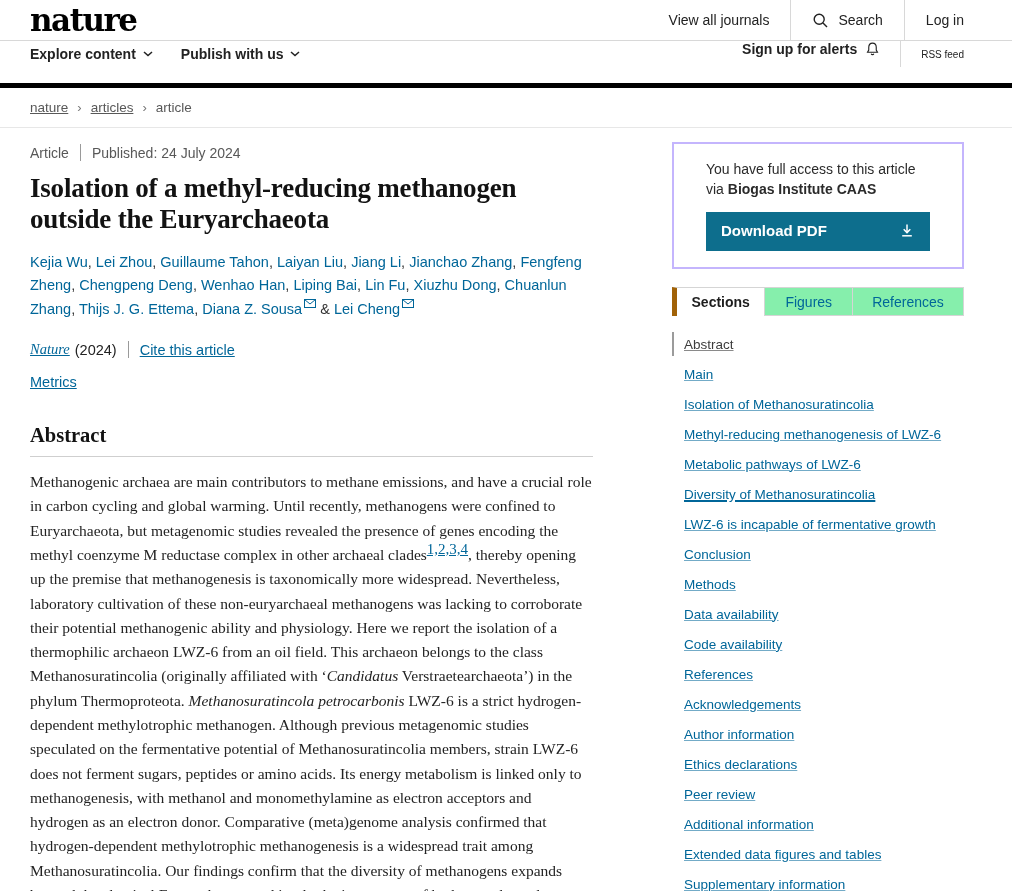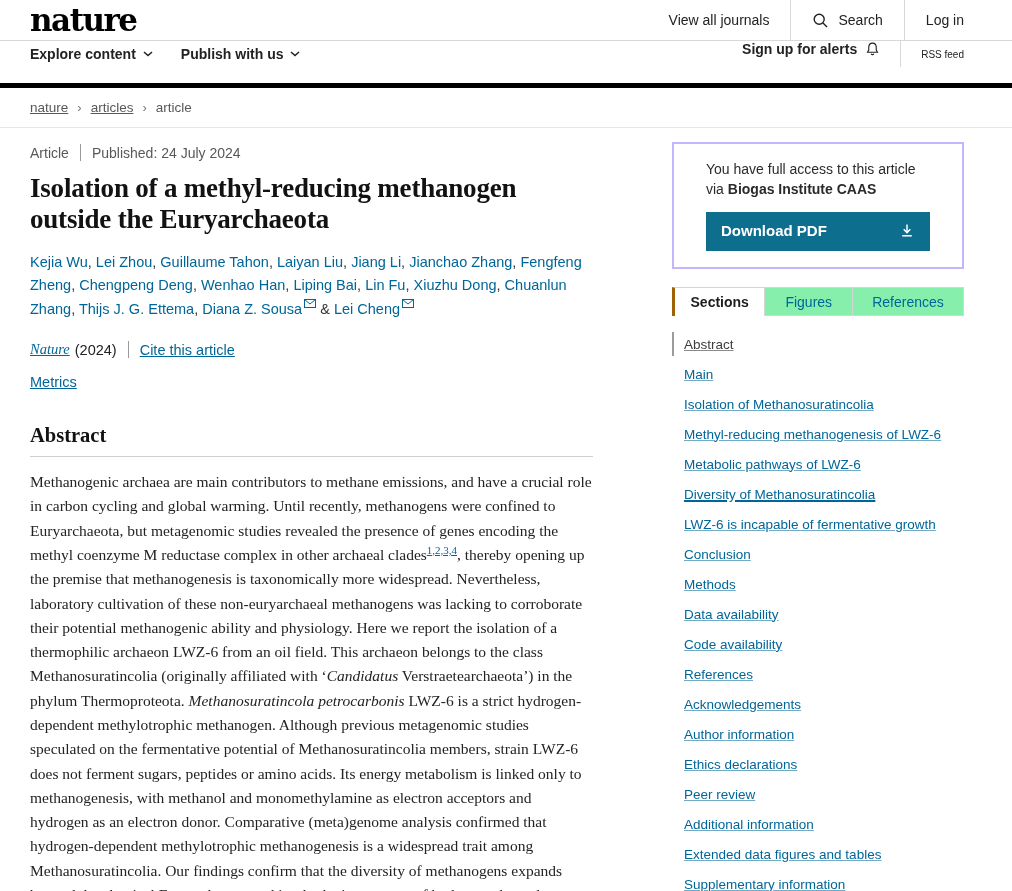--- a/index.html
+++ b/index.html
@@ -68,32 +68,32 @@
   .cite-link{color:var(--link);text-decoration:underline;cursor:pointer}
   .metrics-line{margin-top:16px;font-size:14.5px}
 
   
   h2.abstract-heading{font-family:"Liberation Serif","DejaVu Serif",serif;font-weight:700;
                       font-size:20.5px;color:#121212;margin:34px 0 0}
   .heading-rule{border:none;border-top:1px solid #cfcfcf;margin:9px 0 0}
   .abstract-text{font-family:"Liberation Serif","DejaVu Serif",serif;font-size:15.5px;
                  line-height:24.3px;color:#232323;margin:13px 0 0}
   .abstract-text em{font-style:italic}
-  .abstract-text sup{font-size:11px;line-height:0}
+  .abstract-text sup{font-size:15px;line-height:0}
   .abstract-text sup a{color:var(--link);text-decoration:underline;cursor:pointer}
 
   
   .access-box{border:2px solid #c4b5fd;padding:15px 32px 16px;font-size:14px;line-height:20px;color:#2b2b2b}
   .download-btn{margin-top:13px;width:100%;background:var(--btn);color:#fff;border:none;
                 font-family:inherit;font-weight:700;font-size:15px;padding:10px 15px;
                 display:flex;justify-content:space-between;cursor:pointer}
   .tabs{display:flex;margin-top:18px}
   .tab{height:29px;display:flex;align-items:center;justify-content:center;font-size:14px;
        background:#86efac;border:1px solid #d5d5d5;border-left:none;color:var(--link);cursor:pointer}
-  .tab:first-child{border-left:3px solid #a16207;flex:0 0 32%}
+  .tab:first-child{border-left:5px solid #a16207;flex:0 0 32%}
   .tab:nth-child(2){flex:0 0 30%}
   .tab:nth-child(3){flex:1}
   .tab.active{background:#fff;border-bottom:none;color:#1d1d1d;font-weight:700}
   ul.sections{list-style:none;margin:13px 0 0;padding:0 0 0 12px}
   ul.sections li{height:30px;display:flex;align-items:center;position:relative}
   .section-link{font-size:13.5px;color:var(--link);text-decoration:underline;
                 text-decoration-color:rgba(0,102,153,.55);cursor:pointer}
   li.active .section-link{color:#3c3c3c;text-decoration-color:#8a8a8a}
   li.active::before{content:"";position:absolute;left:-12px;top:3px;height:24px;width:2px;background:#9b9b9b}
   li.hovered .section-link{text-decoration-thickness:2px;text-decoration-color:var(--link)}

